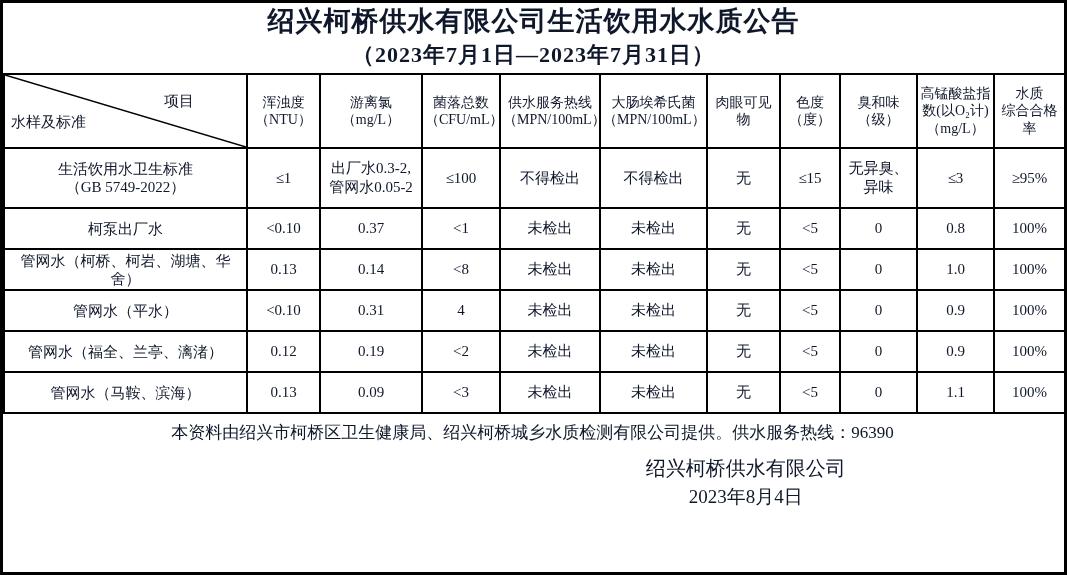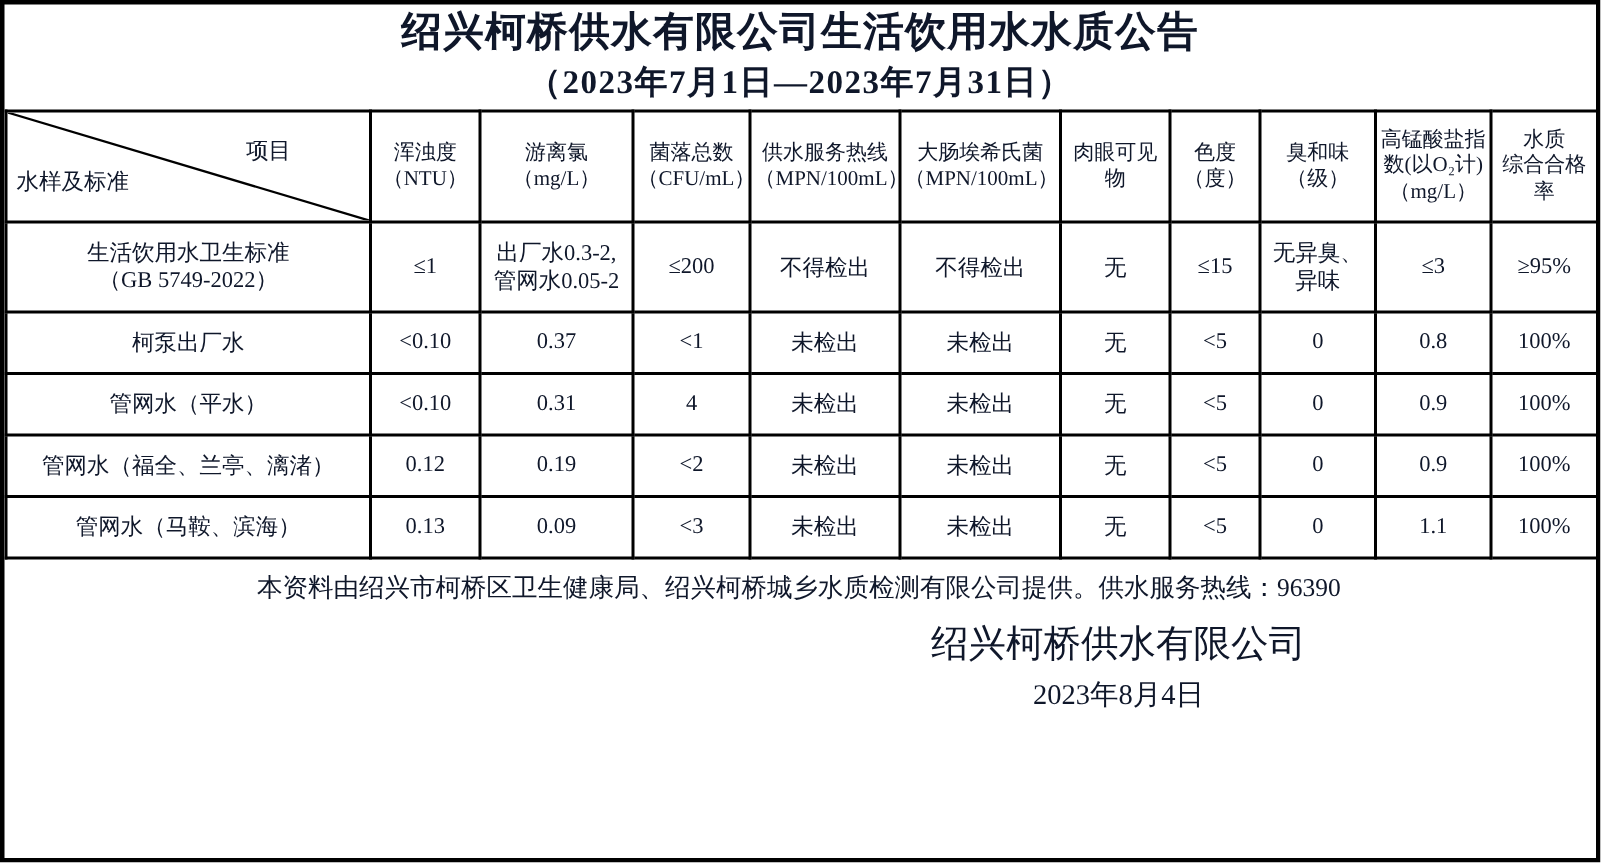--- a/index.html
+++ b/index.html
@@ -23,21 +23,21 @@
   tr.data-row{height:41px;margin-top:40px;}
   td.row-label{font-size:15px;line-height:1.2;}
   td.cell{font-size:15px;}
   th.corner{position:relative;padding:0;}
   th.corner svg{position:absolute;left:0;top:0;width:100%;height:100%;}
   .corner-top{position:absolute;top:17px;right:52px;font-size:15px;text-align:right;}
   .corner-bottom{position:absolute;left:6px;bottom:15px;font-size:15px;}
   .footer{flex:1 1 auto;display:flex;flex-direction:column;}
   .footer-note{font-size:17px;text-align:center;padding:7px 8px 0 6px;}
   .sig-block{width:60%;margin-left:40%;text-align:center;margin-top:11px;}
-  .sig-company{font-size:25px;line-height:1.3;}
+  .sig-company{font-size:20px;line-height:1.3;}
   .sig-date{font-size:19px;margin-top:3px;}
 </style>
 </head>
 <body>
 
 <div class="page">
 
   <div class="title-block">
     <div class="doc-title">绍兴柯桥供水有限公司生活饮用水水质公告</div>
     <div class="doc-subtitle">（2023年7月1日—2023年7月31日）</div>
@@ -87,41 +87,54 @@
 综合合格率</th>
       </tr>
     </thead>
     <tbody>
       <tr class="std-row">
         <td class="row-label">生活饮用水卫生标准
 （GB 5749-2022）</td>
         <td class="cell">≤1</td>
         <td class="cell">出厂水0.3-2,
 管网水0.05-2</td>
-        <td class="cell">≤200</td>
+        <td class="cell">≤100</td>
         <td class="cell">不得检出</td>
         <td class="cell">不得检出</td>
         <td class="cell">无</td>
         <td class="cell">≤15</td>
         <td class="cell">无异臭、
 异味</td>
         <td class="cell">≤3</td>
         <td class="cell">≥95%</td>
       </tr>
       <tr class="data-row">
         <td class="row-label">柯泵出厂水</td>
         <td class="cell">&lt;0.10</td>
         <td class="cell">0.37</td>
         <td class="cell">&lt;1</td>
         <td class="cell">未检出</td>
         <td class="cell">未检出</td>
         <td class="cell">无</td>
         <td class="cell">&lt;5</td>
         <td class="cell">0</td>
         <td class="cell">0.8</td>
+        <td class="cell">100%</td>
+      </tr>
+      <tr class="data-row">
+        <td class="row-label">管网水（柯桥、柯岩、湖塘、华舍）</td>
+        <td class="cell">0.13</td>
+        <td class="cell">0.14</td>
+        <td class="cell">&lt;8</td>
+        <td class="cell">未检出</td>
+        <td class="cell">未检出</td>
+        <td class="cell">无</td>
+        <td class="cell">&lt;5</td>
+        <td class="cell">0</td>
+        <td class="cell">1.0</td>
         <td class="cell">100%</td>
       </tr>
       <tr class="data-row">
         <td class="row-label">管网水（平水）</td>
         <td class="cell">&lt;0.10</td>
         <td class="cell">0.31</td>
         <td class="cell">4</td>
         <td class="cell">未检出</td>
         <td class="cell">未检出</td>
         <td class="cell">无</td>

